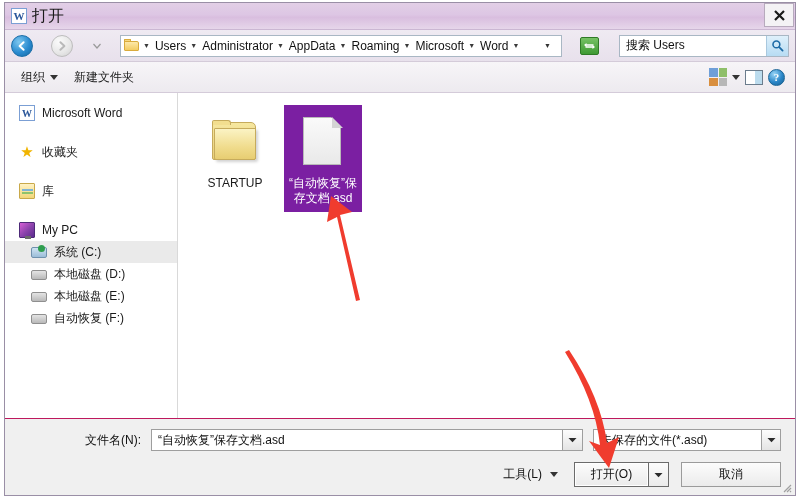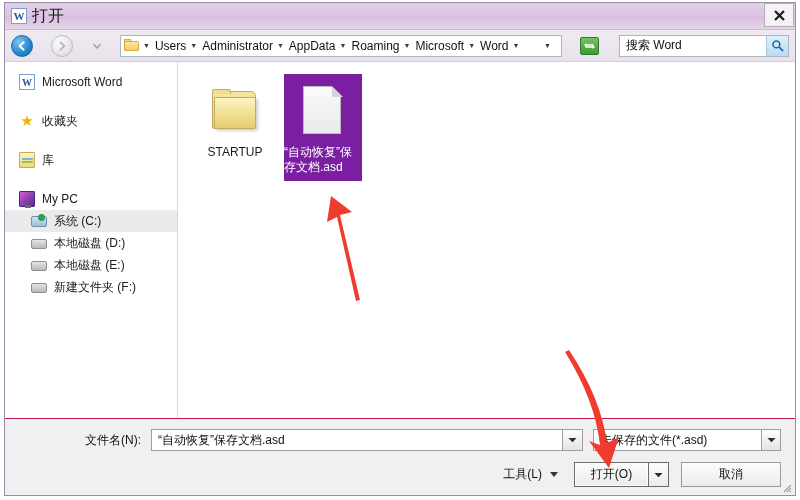--- a/index.html
+++ b/index.html
@@ -316,20 +316,21 @@
   }
   .tile.selected {
     background: #7b1fa2;
     width: 78px;
     padding-bottom: 6px;
   }
   .tile-icon { height: 62px; display:flex; align-items:center; justify-content:center; }
   .tile-label {
     font-size: 12px;
     color: #1a1a1a;
+    text-align: center;
     line-height: 15px;
     margin-top: 3px;
     word-break: break-all;
   }
   .tile.selected .tile-label { color: #ffffff; }
 
   
   .folder-big { position:relative; width:50px; height:44px; }
   .folder-big .back {
     position:absolute; left:2px; top:2px; width:44px; height:38px;
@@ -497,30 +498,50 @@
 
       <div class="refresh-btn">
         <svg width="13" height="12" viewBox="0 0 13 12">
           <path d="M3.5 3 L1 5 L3.5 7" fill="#ffffff"></path>
           <path d="M9.5 5 L12 7 L9.5 9" fill="#ffffff"></path>
           <path d="M2.2 5 H10.5 M2.5 7 H10.8" stroke="#ffffff" stroke-width="1.6" fill="none"></path>
         </svg>
       </div>
 
       <div class="searchbox">
-        <span class="search-placeholder">搜索 Word</span>
+        <span class="search-placeholder">搜索 Users</span>
         <span class="search-icon-wrap">
           <svg width="13" height="13" viewBox="0 0 13 13">
             <circle cx="5.4" cy="5.4" r="3.4" stroke="#1d6ba6" stroke-width="1.6" fill="none"></circle>
             <path d="M8.2 8.2 L11.6 11.6" stroke="#1d6ba6" stroke-width="1.8" stroke-linecap="round"></path>
           </svg>
         </span>
       </div>
     </div>
 
+    <div class="toolbar">
+      <div class="tb-item">
+        <span>组织</span>
+        <span class="tri-down"></span>
+      </div>
+      <div class="tb-item">
+        <span>新建文件夹</span>
+      </div>
+      <div class="tb-right">
+        <div class="viewicon">
+          <i style="background:#6f9fd8"></i>
+            <i style="background:#8fbf6a"></i>
+          <i style="background:#d98f3f"></i>
+            <i style="background:#b7b7b7"></i>
+        </div>
+        <div class="tri-down"></div>
+        <div class="paneicon"></div>
+        <div class="helpicon">?</div>
+      </div>
+    </div>
 
     <div class="body">
 
       <div class="sidebar">
 
         <div class="side-row">
           <span class="side-ico ico-word">W</span>
           <span>Microsoft Word</span>
         </div>
         <div class="side-gap"></div>
@@ -557,21 +578,21 @@
         <div class="side-row child">
           <span class="side-ico">
               <span class="ico-drive"></span>
             </span>
           <span>本地磁盘 (E:)</span>
         </div>
         <div class="side-row child">
           <span class="side-ico">
               <span class="ico-drive"></span>
             </span>
-          <span>新建文件夹 (F:)</span>
+          <span>自动恢复 (F:)</span>
         </div>
         <div class="side-gap"></div>
 
       </div>
 
       <div class="content">
 
         <div class="tile">
           <div class="tile-icon">
             <div class="folder-big">

